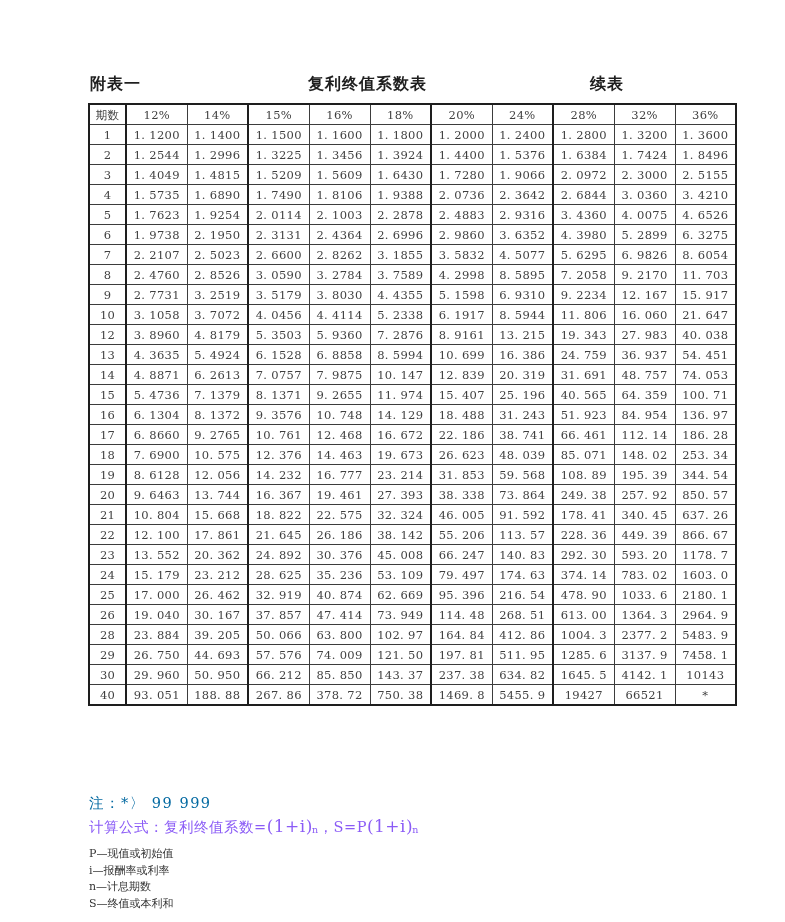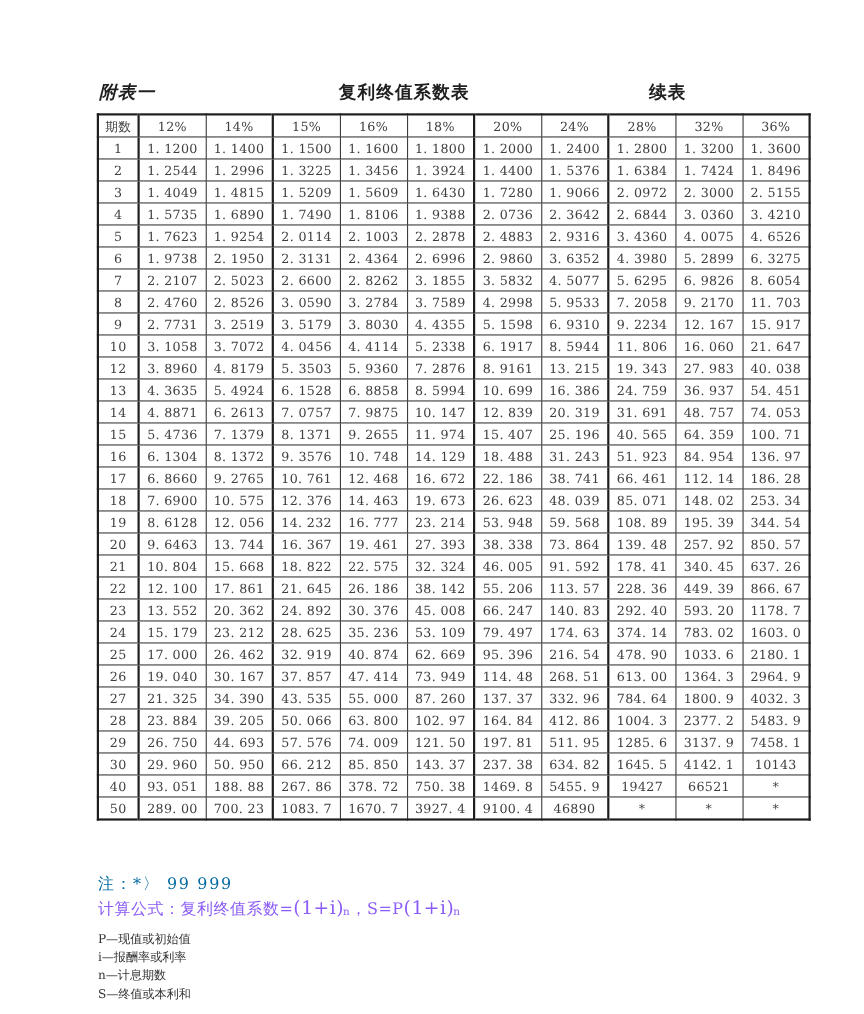--- a/index.html
+++ b/index.html
@@ -15,21 +15,21 @@
   .titlebar {
     position: absolute;
     top: 72px;
     left: 88px;
     width: 647px;
     height: 26px;
     font-weight: bold;
     font-size: 16px;
     color: #1f1f1f;
   }
-  .t-left   { position: absolute; left: 2px;   top: 2px; letter-spacing: 1px; font-style: italic; }
+  .t-left   { position: absolute; left: 2px;   top: 2px; letter-spacing: 1px; }
   .t-center { position: absolute; left: 220px; top: 2px; letter-spacing: 1px; }
   .t-right  { position: absolute; left: 478px; top: 2px; letter-spacing: 1px; margin-left: 24px; }
 
   table.factor {
     position: absolute;
     top: 103px;
     left: 88px;
     width: 647px;
     border-collapse: collapse;
     table-layout: fixed;
@@ -217,21 +217,21 @@
           <td>8. 6054</td>
         </tr>
         <tr>
           <td class="ve">8</td>
           <td>2. 4760</td>
           <td class="ve">2. 8526</td>
           <td>3. 0590</td>
           <td>3. 2784</td>
           <td class="ve">3. 7589</td>
           <td>4. 2998</td>
-          <td class="ve">5. 9533</td>
+          <td class="ve">8. 5895</td>
           <td>7. 2058</td>
           <td>9. 2170</td>
           <td>11. 703</td>
         </tr>
         <tr>
           <td class="ve">9</td>
           <td>2. 7731</td>
           <td class="ve">3. 2519</td>
           <td>3. 5179</td>
           <td>3. 8030</td>
@@ -346,36 +346,36 @@
           <td>148. 02</td>
           <td>253. 34</td>
         </tr>
         <tr>
           <td class="ve">19</td>
           <td>8. 6128</td>
           <td class="ve">12. 056</td>
           <td>14. 232</td>
           <td>16. 777</td>
           <td class="ve">23. 214</td>
-          <td>53. 948</td>
+          <td>31. 853</td>
           <td class="ve">59. 568</td>
           <td>108. 89</td>
           <td>195. 39</td>
           <td>344. 54</td>
         </tr>
         <tr>
           <td class="ve">20</td>
           <td>9. 6463</td>
           <td class="ve">13. 744</td>
           <td>16. 367</td>
           <td>19. 461</td>
           <td class="ve">27. 393</td>
           <td>38. 338</td>
           <td class="ve">73. 864</td>
-          <td>139. 48</td>
+          <td>249. 38</td>
           <td>257. 92</td>
           <td>850. 57</td>
         </tr>
         <tr>
           <td class="ve">21</td>
           <td>10. 804</td>
           <td class="ve">15. 668</td>
           <td>18. 822</td>
           <td>22. 575</td>
           <td class="ve">32. 324</td>
@@ -400,21 +400,21 @@
         </tr>
         <tr>
           <td class="ve">23</td>
           <td>13. 552</td>
           <td class="ve">20. 362</td>
           <td>24. 892</td>
           <td>30. 376</td>
           <td class="ve">45. 008</td>
           <td>66. 247</td>
           <td class="ve">140. 83</td>
-          <td>292. 40</td>
+          <td>292. 30</td>
           <td>593. 20</td>
           <td>1178. 7</td>
         </tr>
         <tr>
           <td class="ve">24</td>
           <td>15. 179</td>
           <td class="ve">23. 212</td>
           <td>28. 625</td>
           <td>35. 236</td>
           <td class="ve">53. 109</td>
@@ -444,33 +444,20 @@
           <td>37. 857</td>
           <td>47. 414</td>
           <td class="ve">73. 949</td>
           <td>114. 48</td>
           <td class="ve">268. 51</td>
           <td>613. 00</td>
           <td>1364. 3</td>
           <td>2964. 9</td>
         </tr>
         <tr>
-          <td class="ve">27</td>
-          <td>21. 325</td>
-          <td class="ve">34. 390</td>
-          <td>43. 535</td>
-          <td>55. 000</td>
-          <td class="ve">87. 260</td>
-          <td>137. 37</td>
-          <td class="ve">332. 96</td>
-          <td>784. 64</td>
-          <td>1800. 9</td>
-          <td>4032. 3</td>
-        </tr>
-        <tr>
           <td class="ve">28</td>
           <td>23. 884</td>
           <td class="ve">39. 205</td>
           <td>50. 066</td>
           <td>63. 800</td>
           <td class="ve">102. 97</td>
           <td>164. 84</td>
           <td class="ve">412. 86</td>
           <td>1004. 3</td>
           <td>2377. 2</td>
@@ -508,33 +495,20 @@
           <td class="ve">188. 88</td>
           <td>267. 86</td>
           <td>378. 72</td>
           <td class="ve">750. 38</td>
           <td>1469. 8</td>
           <td class="ve">5455. 9</td>
           <td>19427</td>
           <td>66521</td>
           <td>*</td>
         </tr>
-        <tr>
-          <td class="ve">50</td>
-          <td>289. 00</td>
-          <td class="ve">700. 23</td>
-          <td>1083. 7</td>
-          <td>1670. 7</td>
-          <td class="ve">3927. 4</td>
-          <td>9100. 4</td>
-          <td class="ve">46890</td>
-          <td>*</td>
-          <td>*</td>
-          <td>*</td>
-        </tr>
       </tbody>
   </table>
 
   <div class="note">注：*〉 99 999</div>
 
   <div class="formula"><span>计算公式：复利终值系数=</span><span class="paren">(1+i)</span><span class="exp">n</span><span>，S=P</span><span class="paren">(1+i)</span><span class="exp">n</span></div>
 
   <div class="legend">
     <div>P—现值或初始值</div>
     <div>i—报酬率或利率</div>

